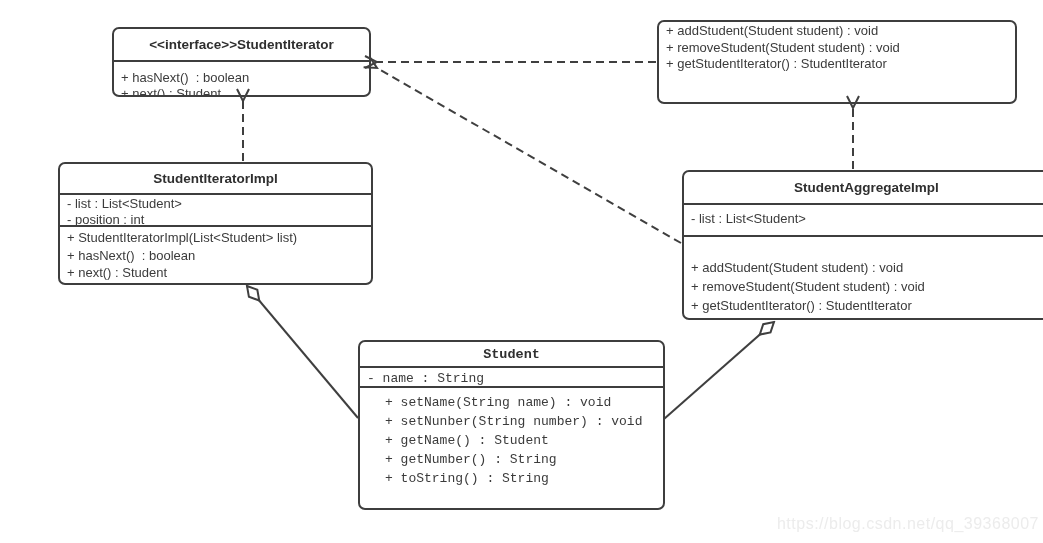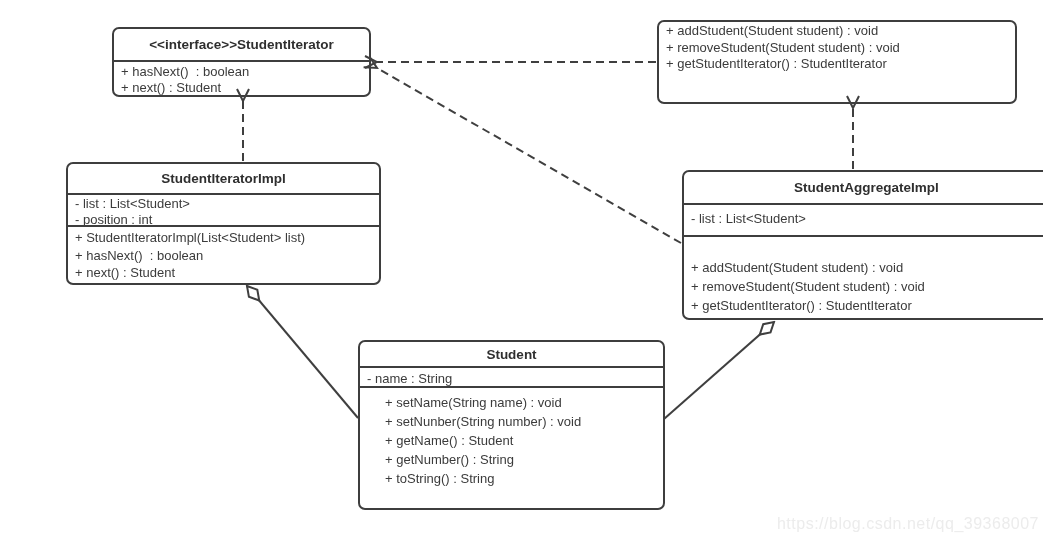--- a/index.html
+++ b/index.html
@@ -59,37 +59,37 @@
     font-size:16px;
     color:#ececec;
     letter-spacing:0.5px;
   }
 </style>
 </head>
 <body>
 
 <div id="canvas">
 
-  <div class="uml-class" style="left:112px;top:27px;width:259px;height:70px;">
+  <div class="uml-class" style="left:112px;top:27px;width:259px;height:70px;gap:6px;">
     <div class="uml-title" style="height:33px;">&lt;&lt;interface&gt;&gt;StudentIterator</div>
     <div class="uml-section grow" style="padding-top:2px;line-height:16px;">
         <div class="member">+ hasNext()  : boolean</div>
         <div class="member">+ next() : Student</div>
       </div>
   </div>
 
   <div class="uml-class" style="left:657px;top:20px;width:360px;height:84px;">
     <div class="uml-section grow" style="padding-top:1px;line-height:16.5px;">
         <div class="member">+ addStudent(Student student) : void</div>
         <div class="member">+ removeStudent(Student student) : void</div>
         <div class="member">+ getStudentIterator() : StudentIterator</div>
       </div>
   </div>
 
-  <div class="uml-class" style="left:58px;top:162px;width:315px;height:123px;margin-left:8px;">
+  <div class="uml-class" style="left:58px;top:162px;width:315px;height:123px;">
     <div class="uml-title" style="height:31px;">StudentIteratorImpl</div>
     <div class="uml-section sep" style="height:32px;padding-top:1px;line-height:15.5px;">
         <div class="member">- list : List&lt;Student&gt;</div>
         <div class="member">- position : int</div>
       </div>
     <div class="uml-section grow" style="padding-top:2px;line-height:17.5px;">
         <div class="member">+ StudentIteratorImpl(List&lt;Student&gt; list)</div>
         <div class="member">+ hasNext()  : boolean</div>
         <div class="member">+ next() : Student</div>
       </div>
@@ -100,21 +100,21 @@
     <div class="uml-section sep" style="height:32px;padding-top:6px;line-height:16px;">
         <div class="member">- list : List&lt;Student&gt;</div>
       </div>
     <div class="uml-section grow bottom-align" style="line-height:19px;">
         <div class="member">+ addStudent(Student student) : void</div>
         <div class="member">+ removeStudent(Student student) : void</div>
         <div class="member">+ getStudentIterator() : StudentIterator</div>
       </div>
   </div>
 
-  <div class="uml-class" style="left:358px;top:340px;width:307px;height:170px;">
+  <div class="uml-class" style="left:358px;top:340px;width:307px;height:170px;font-family:Liberation Mono, monospace;">
     <div class="uml-title" style="height:26px;">Student</div>
     <div class="uml-section sep" style="height:20px;padding-top:2px;line-height:17px;">
         <div class="member">- name : String</div>
         <div class="member">- number : String</div>
       </div>
     <div class="uml-section grow" style="padding-top:5px;line-height:19px;margin-left:18px;">
         <div class="member">+ setName(String name) : void</div>
         <div class="member">+ setNunber(String number) : void</div>
         <div class="member">+ getName() : Student</div>
         <div class="member">+ getNumber() : String</div>

